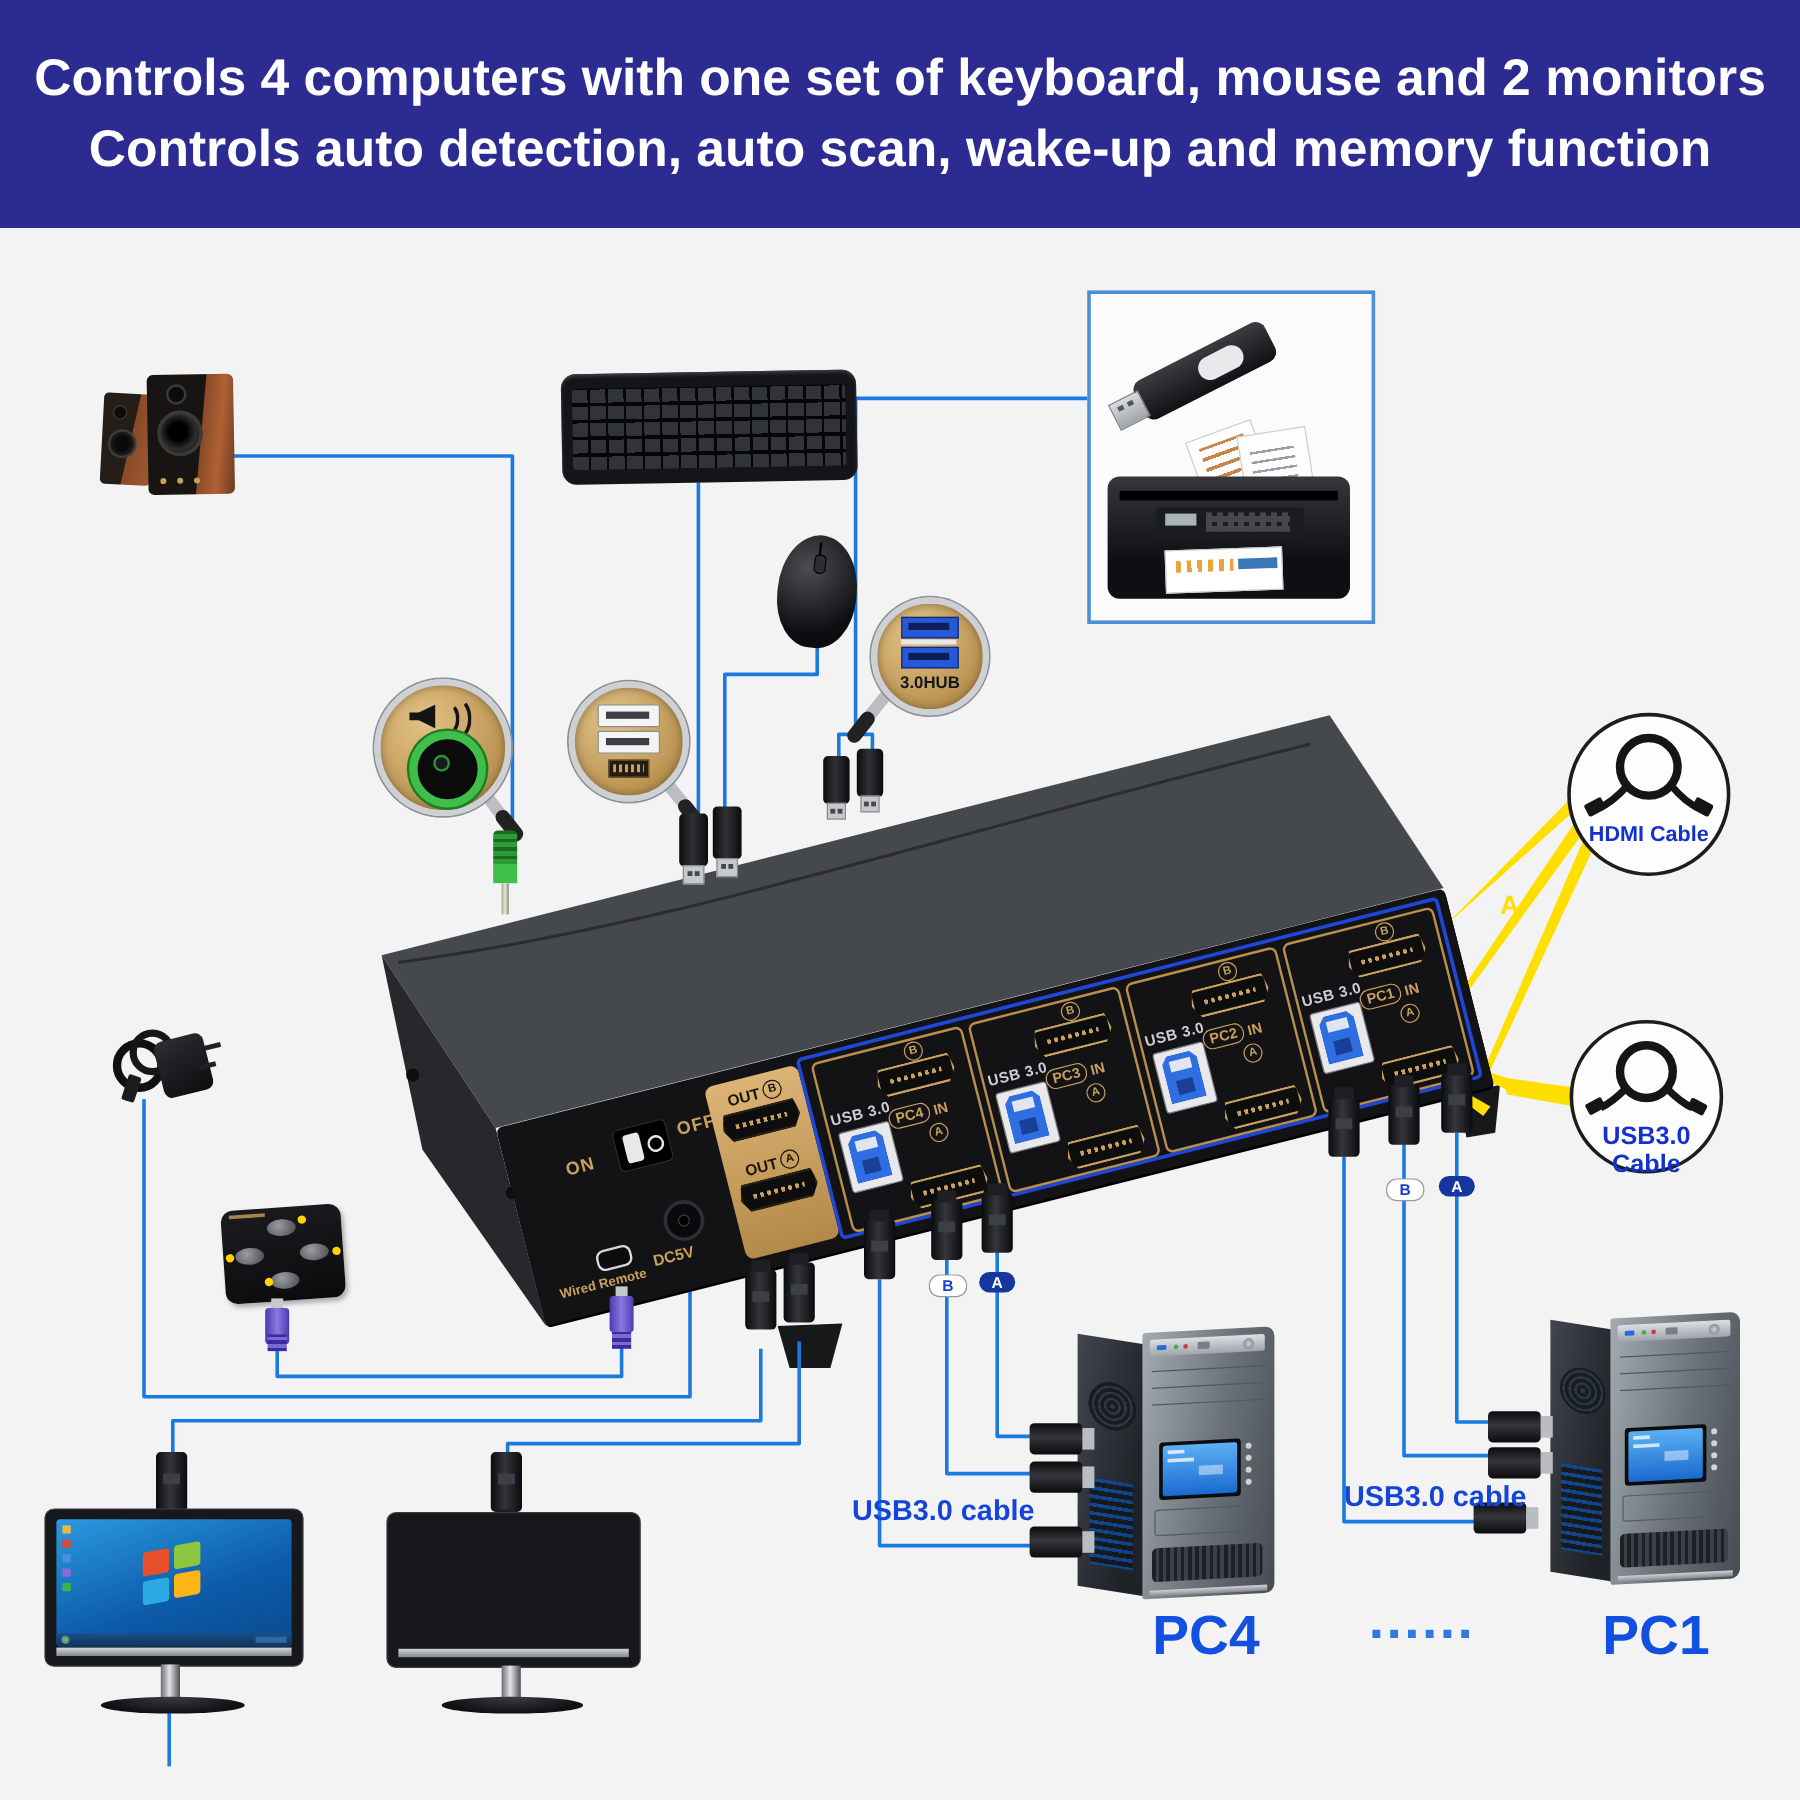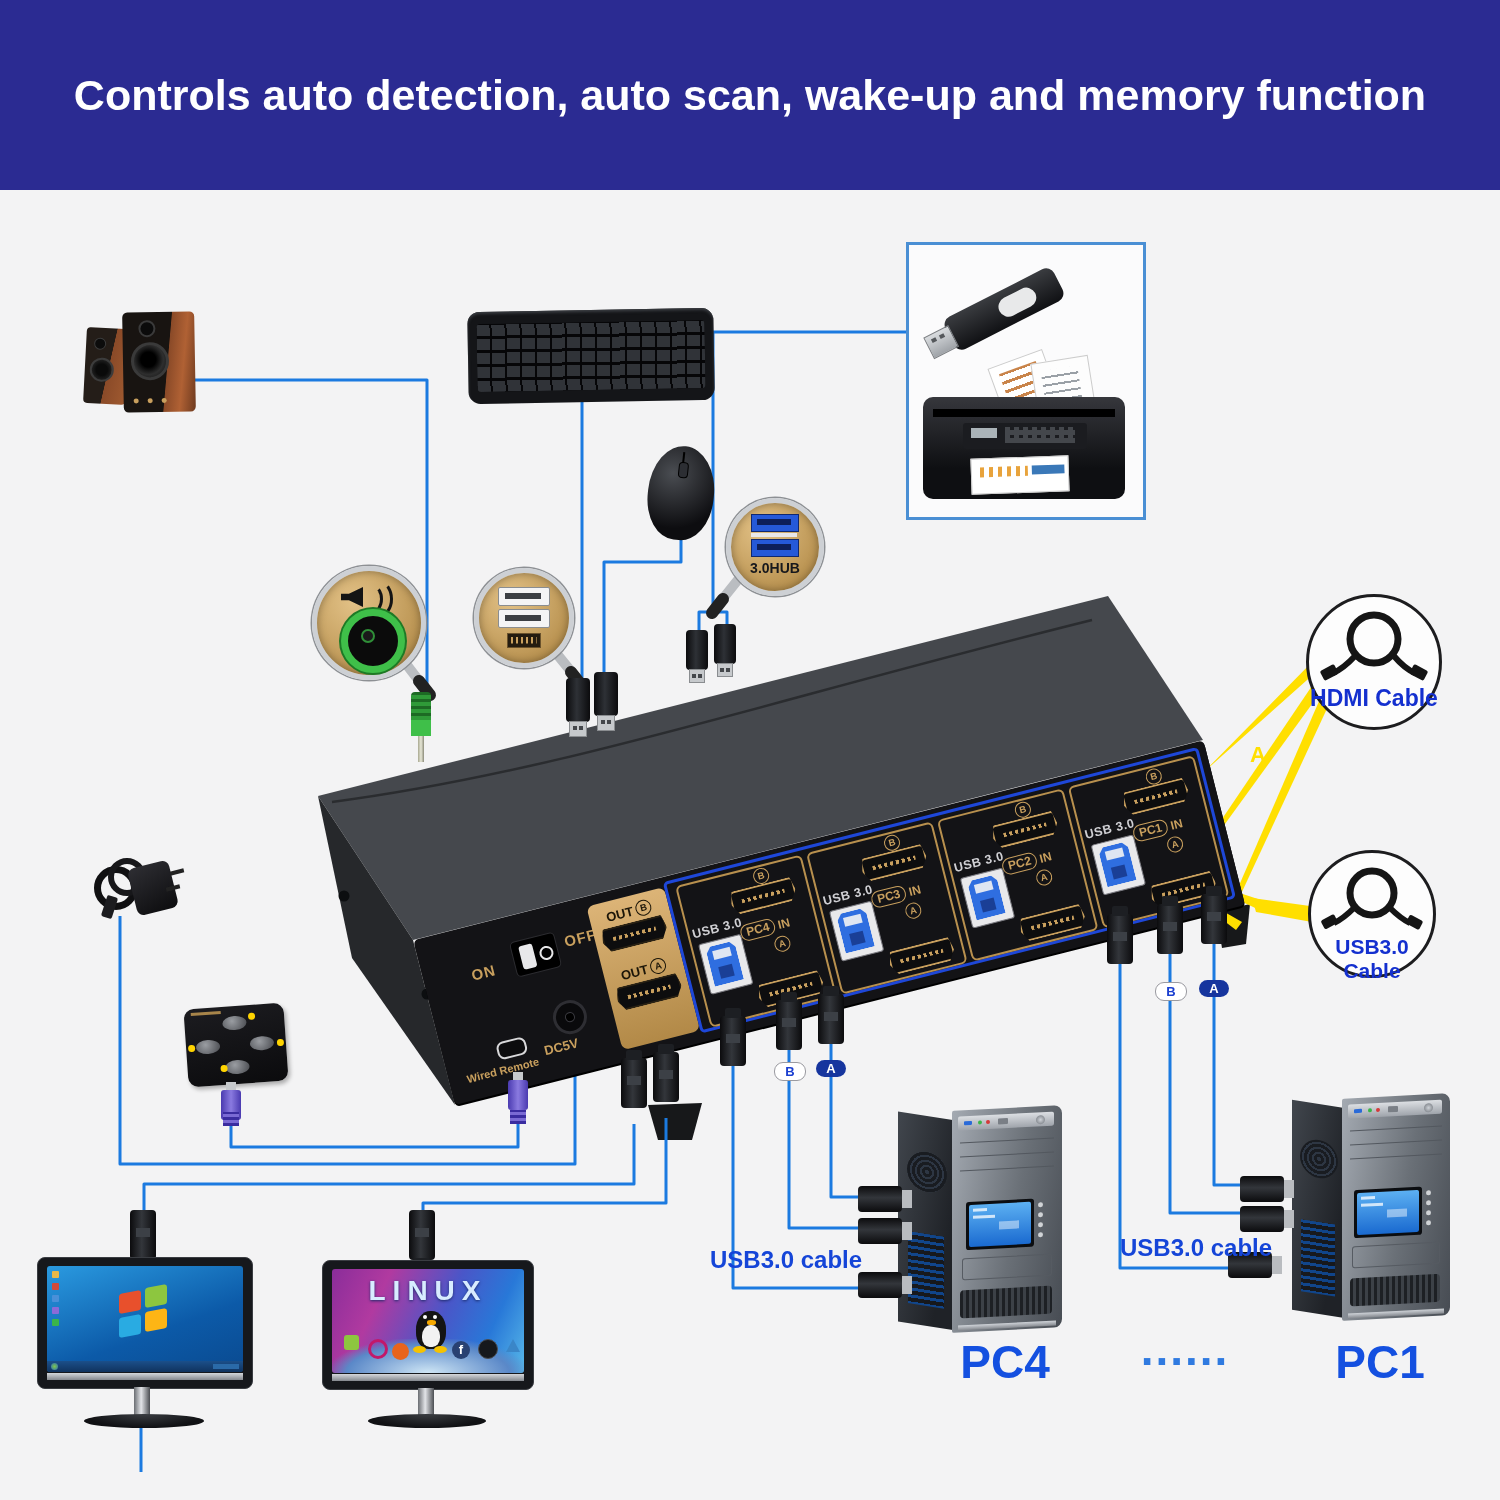--- a/index.html
+++ b/index.html
@@ -88,20 +88,21 @@
   .grill{position:absolute;background:repeating-linear-gradient(90deg,#1d2024 0 3px,#3c4147 3px 6px);border-radius:4px;}
   .dot{position:absolute;border-radius:50%;}
   .wpane{position:absolute;width:22px;height:20px;border-radius:3px;transform:skewY(-10deg);}
 </style>
 </head>
 <body>
 
 <div class="canvas">
 
   <div class="abs header">
+    <div>Controls 4 computers with one set of keyboard, mouse and 2 monitors</div>
     <div>Controls auto detection, auto scan, wake-up and memory function</div>
   </div>
 
   <svg class="abs layer" width="1500" height="1500" viewBox="0 0 1500 1500">
 
     <polygon points="318,796 1108,596 1203,740 413,940" fill="#45484d"></polygon>
     <path d="M332,802 C560,772 770,700 1092,620" stroke="#2a2c2f" stroke-width="2.5" fill="none"></path>
     <polygon points="318,796 413,940 455,1105 352,958" fill="#26282b"></polygon>
     <circle cx="344" cy="896" r="5.5" fill="#0c0e10"></circle>
     <circle cx="427" cy="994" r="5.5" fill="#0c0e10"></circle>
@@ -338,21 +339,21 @@
   </div>
 
   <div class="abs z4 whitecircle" style="left:1306px;top:594px;width:130px;height:130px;">
     <svg width="130" height="86" viewBox="0 0 130 86">
       <circle cx="65" cy="42" r="24" stroke="#151515" stroke-width="7" fill="none"></circle>
       <path d="M47,58 Q34,72 24,76" stroke="#151515" stroke-width="6" fill="none"></path>
       <path d="M84,58 Q96,72 106,76" stroke="#151515" stroke-width="6" fill="none"></path>
       <rect x="12" y="70" width="16" height="11" rx="2" fill="#151515" transform="rotate(-28 20 75)"></rect>
       <rect x="102" y="70" width="16" height="11" rx="2" fill="#151515" transform="rotate(28 110 75)"></rect>
     </svg>
-    <div class="cablelabel" style="top:88px;font-size:23px;">HDMI Cable</div>
+    <div class="cablelabel" style="top:88px;font-size:18px;">HDMI Cable</div>
   </div>
 
   <div class="abs z4 whitecircle" style="left:1308px;top:850px;width:122px;height:122px;">
     <svg width="122" height="80" viewBox="0 0 122 80">
       <circle cx="61" cy="40" r="22" stroke="#151515" stroke-width="7" fill="none"></circle>
       <path d="M44,54 Q32,66 23,70" stroke="#151515" stroke-width="6" fill="none"></path>
       <path d="M78,54 Q90,66 99,70" stroke="#151515" stroke-width="6" fill="none"></path>
       <rect x="11" y="64" width="15" height="10" rx="2" fill="#151515" transform="rotate(-28 18 69)"></rect>
       <rect x="96" y="64" width="15" height="10" rx="2" fill="#151515" transform="rotate(28 103 69)"></rect>
     </svg>
@@ -511,38 +512,20 @@
         <i class="abs dot" style="left:4px;top:2px;width:7px;height:7px;background:radial-gradient(circle,#7ec84a,#2a6ab8);"></i>
         <i class="abs" style="right:4px;top:3px;width:26px;height:5px;background:#2a6aa8;"></i>
       </span>
     </div>
     <div class="monstrip"></div>
   </div>
   <div class="abs z3 neck" style="left:134px;top:1387px;width:16px;height:30px;"></div>
   <div class="abs z3 base" style="left:84px;top:1414px;width:120px;height:14px;"></div>
 
   <div class="abs monframe" style="left:322px;top:1260px;width:210px;height:128px;">
-    <div class="monscreen" style="background:linear-gradient(115deg,#8a2d9a,#b13aa0 25%,#4a56c8 55%,#2878d8 78%,#58b8e8);">
-      <div style="position:absolute;left:0;right:0;top:6px;text-align:center;font-size:28px;font-weight:bold;color:#d8ecff;letter-spacing:7px;text-shadow:0 1px 3px #1a2a6a;">LINUX</div>
-      <span class="abs" style="left:0;bottom:0;width:100%;height:34px;background:radial-gradient(ellipse at 50% 100%,#cfe6f5,#5a88c8 60%,transparent 75%);"></span>
-      <span class="abs" style="left:84px;top:42px;width:30px;height:38px;background:#141414;border-radius:48% 48% 42% 42%;">
-        <i class="abs" style="left:6px;top:14px;width:18px;height:22px;background:#f2f2f2;border-radius:50% 50% 42% 42%;"></i>
-        <i class="abs" style="left:11px;top:9px;width:9px;height:5px;background:#f5a800;border-radius:40%;"></i>
-        <i class="abs dot" style="left:7px;top:4px;width:4px;height:4px;background:#fff;"></i>
-        <i class="abs dot" style="left:17px;top:4px;width:4px;height:4px;background:#fff;"></i>
-        <i class="abs" style="left:-3px;bottom:-4px;width:13px;height:7px;background:#f5c200;border-radius:50%;"></i>
-        <i class="abs" style="left:18px;bottom:-4px;width:13px;height:7px;background:#f5c200;border-radius:50%;"></i>
-      </span>
-      <span class="abs" style="left:12px;top:66px;width:15px;height:15px;background:#8dc63f;border-radius:3px;"></span>
-      <span class="abs dot" style="left:36px;top:70px;width:14px;height:14px;border:3px solid #c2186a;background:transparent;"></span>
-      <span class="abs dot" style="left:60px;top:74px;width:17px;height:17px;background:#e8641c;"></span>
-      <span class="abs dot" style="left:120px;top:72px;width:18px;height:18px;background:#294172;color:#fff;font-size:13px;font-weight:bold;text-align:center;line-height:17px;">f</span>
-      <span class="abs dot" style="left:146px;top:70px;width:18px;height:18px;background:#16181c;border:1px solid #4a4d52;"></span>
-      <span class="abs" style="left:174px;top:70px;width:0;height:0;border-left:7px solid transparent;border-right:7px solid transparent;border-bottom:13px solid #3a86c8;"></span>
-    </div>
     <div class="monstrip"></div>
   </div>
   <div class="abs z3 neck" style="left:418px;top:1388px;width:16px;height:28px;"></div>
   <div class="abs z3 base" style="left:368px;top:1414px;width:118px;height:14px;"></div>
 
   <div class="abs tower" style="left:898px;top:1108px;width:165px;height:228px;">
     <div class="t-side" style="left:0;top:8px;width:58px;height:210px;">
       <span class="fan" style="left:9px;top:36px;width:40px;height:40px;"></span>
       <span class="vents" style="left:10px;top:118px;width:36px;height:72px;"></span>
     </div>

